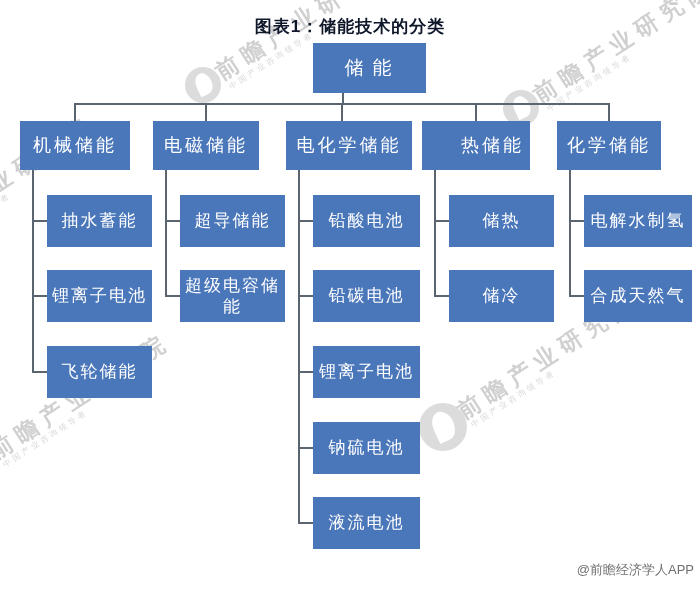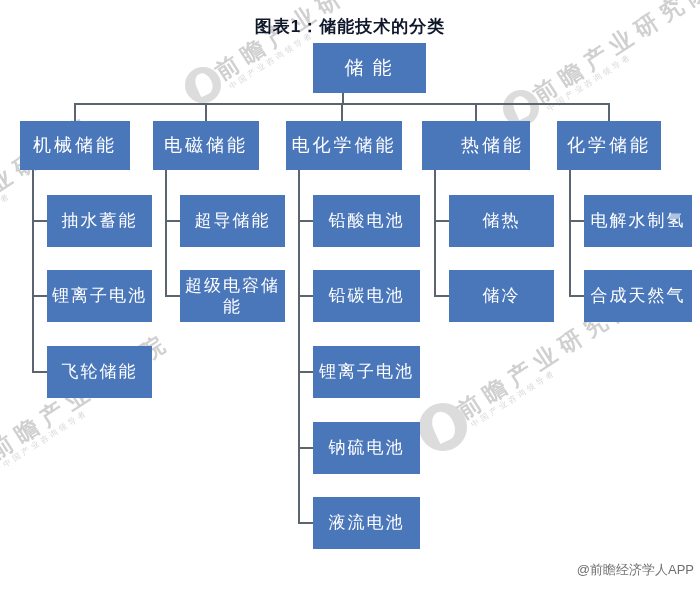--- a/index.html
+++ b/index.html
@@ -99,21 +99,21 @@
   <div class="cl h" style="left:298px;top:522px;width:15px;"></div>
   <div class="cl h" style="left:434px;top:220px;width:15px;"></div>
   <div class="cl h" style="left:434px;top:295px;width:15px;"></div>
   <div class="cl h" style="left:569px;top:220px;width:15px;"></div>
   <div class="cl h" style="left:569px;top:295px;width:15px;"></div>
 
   <div class="node lvl0" style="left:287px;top:43px;width:113px;height:50px;margin-left:26px;">储能</div>
 
   <div class="node lvl1" style="left:20px;top:121px;width:110px;height:49px;">机械储能</div>
   <div class="node lvl1" style="left:153px;top:121px;width:106px;height:49px;">电磁储能</div>
-  <div class="node lvl1" style="left:286px;top:121px;width:116px;height:49px;">电化学储能</div>
+  <div class="node lvl1" style="left:286px;top:121px;width:126px;height:49px;">电化学储能</div>
   <div class="node lvl1" style="left:422px;top:121px;width:108px;height:49px;padding-left:36px;">热储能</div>
   <div class="node lvl1" style="left:557px;top:121px;width:104px;height:49px;">化学储能</div>
 
   <div class="node lvl2" style="left:47px;top:195px;width:105px;height:52px;">抽水蓄能</div>
   <div class="node lvl2" style="left:47px;top:270px;width:105px;height:52px;">锂离子电池</div>
   <div class="node lvl2" style="left:47px;top:346px;width:105px;height:52px;">飞轮储能</div>
 
   <div class="node lvl2" style="left:180px;top:195px;width:105px;height:52px;">超导储能</div>
   <div class="node lvl2" style="left:180px;top:270px;width:105px;height:52px;">超级电容储能</div>
 

